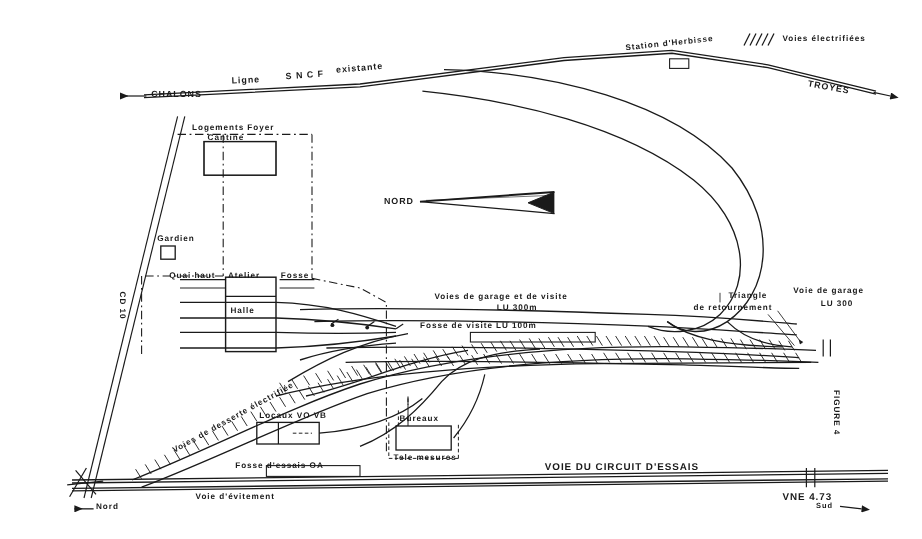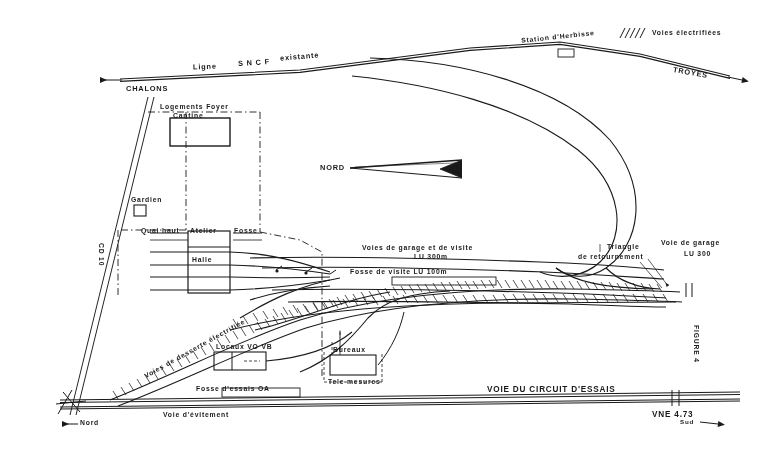--- a/index.html
+++ b/index.html
@@ -305,21 +305,21 @@
       <path d="M640,262 L662,288" stroke-width="0.7"></path>
       <path d="M600,252 L600,244" stroke-width="0.7"></path>
 
       <path d="M78,424 L62,424" stroke-width="1" marker-end="url(#arrL)"></path>
 
       <path d="M700,422 L718,424" stroke-width="1" marker-end="url(#arrR)"></path>
 
     </g>
   </svg>
 
-  <div class="lbl s7" style="left:126px;top:84px;">CHALONS</div>
+  <div class="lbl s7" style="left:126px;top:74px;">CHALONS</div>
   <div class="lbl s7" style="left:193px;top:62px;transform:rotate(-2.5deg);">Ligne</div>
   <div class="lbl s7" style="left:238px;top:58px;transform:rotate(-4deg);">S N C F</div>
   <div class="lbl s7" style="left:280px;top:52px;transform:rotate(-5deg);">existante</div>
   <div class="lbl s7" style="left:673px;top:68px;transform:rotate(10deg);">TROYES</div>
   <div class="lbl s65" style="left:521px;top:33px;transform:rotate(-6deg);">Station d'Herbisse</div>
 
   <div class="lbl s65" style="left:652px;top:29px;">Voies électrifiées</div>
 
   <div class="lbl s65 rot90" style="left:105px;top:243px;transform:rotate(90deg);">CD 10</div>
 
@@ -339,21 +339,21 @@
   <div class="lbl s65" style="left:362px;top:244px;">Voies  de  garage  et  de  visite</div>
   <div class="lbl s65" style="left:414px;top:253px;">LU  300m</div>
   <div class="lbl s65" style="left:350px;top:268px;">Fosse  de  visite    LU  100m</div>
   <div class="lbl s65" style="left:607px;top:243px;">Triangle</div>
   <div class="lbl s65" style="left:578px;top:253px;">de  retournement</div>
   <div class="lbl s65" style="left:661px;top:239px;">Voie de garage</div>
   <div class="lbl s65" style="left:684px;top:250px;">LU  300</div>
   <div class="lbl s65" style="left:143px;top:373px;transform:rotate(-29deg);transform-origin:left top;">Voies  de  desserte  électrifiée</div>
   <div class="lbl s65" style="left:196px;top:385px;">Fosse  d'essais  OA</div>
   <div class="lbl s65" style="left:163px;top:411px;">Voie  d'évitement</div>
-  <div class="lbl s8" style="left:487px;top:385px;">VOIE  DU  CIRCUIT  D'ESSAIS</div>
+  <div class="lbl s8" style="left:454px;top:385px;">VOIE  DU  CIRCUIT  D'ESSAIS</div>
 
   <div class="lbl s65" style="left:80px;top:419px;">Nord</div>
   <div class="lbl s6" style="left:680px;top:418px;">Sud</div>
 
   <div class="lbl s65" style="left:700px;top:325px;transform:rotate(90deg);transform-origin:left top;">FIGURE 4</div>
   <div class="lbl s8" style="left:652px;top:410px;">VNE 4.73</div>
 
 </div>
 
 </body></html>

